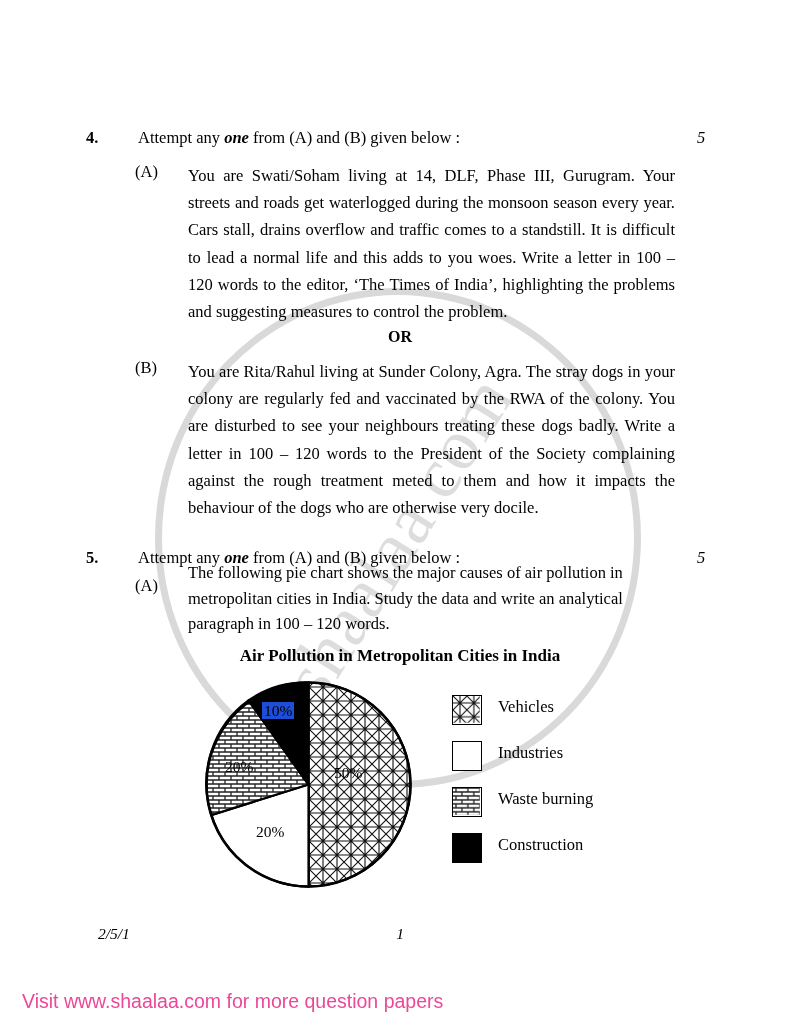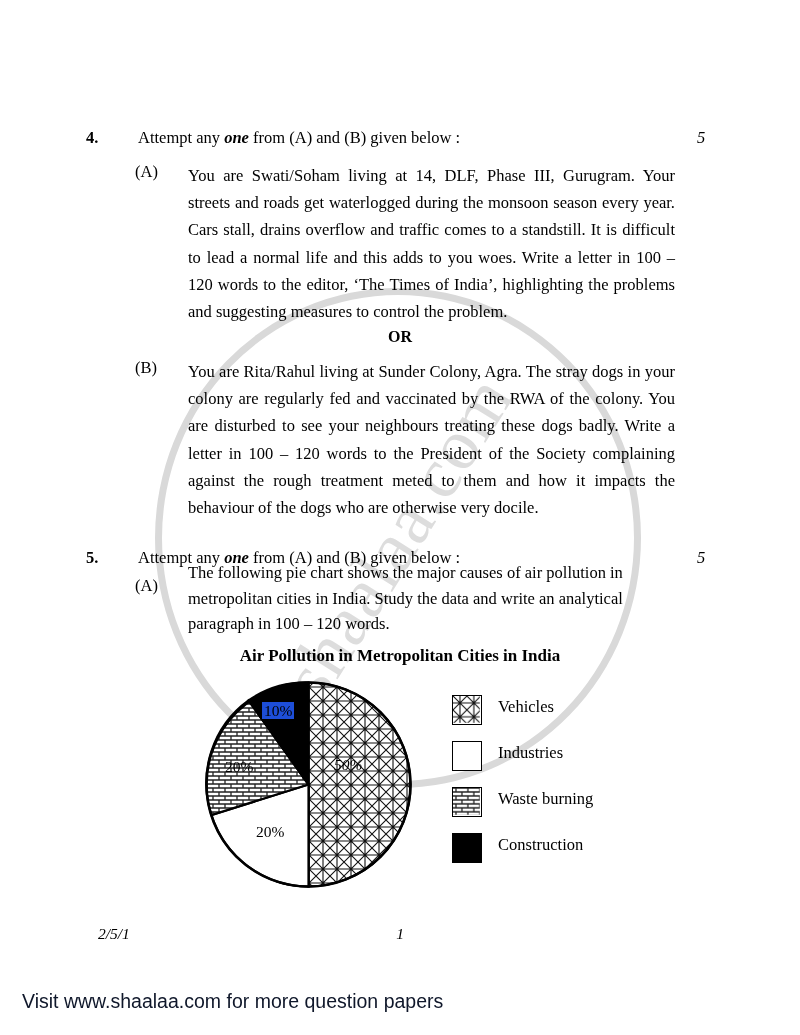--- a/index.html
+++ b/index.html
@@ -221,21 +221,21 @@
     height: 73px;
     background: #ffffff;
     z-index: 4;
   }
   #site-banner-text {
     position: absolute;
     left: 22px;
     top: 28px;
     font-family: "Liberation Sans", sans-serif;
     font-size: 19.5px;
-    color: #0f172a;
+    color: #ec4899;
     white-space: nowrap;
   }
 </style>
 </head>
 <body>
 
 <div id="page-sheet">
 
   <div id="watermark">
     <div class="wm-circle"></div>
@@ -292,21 +292,21 @@
           <path d="M104.5 104.5 L104.5 206.5 A102 102 0 0 1 72.98 201.50 L104.5 104.5 Z" fill="#ffffff" stroke="#000000" stroke-width="2.2"></path>
           <path d="M104.5 104.5 L104.5 206.5 A102 102 0 0 1 7.47 135.02 Z" fill="#ffffff" stroke="#000000" stroke-width="2.2"></path>
 
           <path d="M104.5 104.5 L7.47 135.02 A102 102 0 0 1 44.55 20.40 Z" fill="url(#pat-brick)" stroke="#000000" stroke-width="2.2"></path>
 
           <path d="M104.5 104.5 L44.55 20.40 A102 102 0 0 1 104.5 2.5 Z" fill="#000000" stroke="#000000" stroke-width="2.2"></path>
 
           <circle cx="104.5" cy="104.5" r="102" fill="none" stroke="#000000" stroke-width="2.6"></circle>
         </svg>
 
-        <div class="slice-label" style="left:130px; top:76px;font-style:italic;">50%</div>
+        <div class="slice-label" style="left:130px; top:84px;">50%</div>
         <div class="slice-label" style="left:52px; top:143px;">20%</div>
         <div class="slice-label" style="left:21px; top:78px;">20%</div>
         <div class="slice-label boxed" style="left:57px; top:21px;">10%</div>
       </div>
 
       <div id="legend">
 
         <div class="legend-row">
           <div class="legend-swatch">
             <svg width="26.8" height="26.8" viewBox="0 0 27 27">

